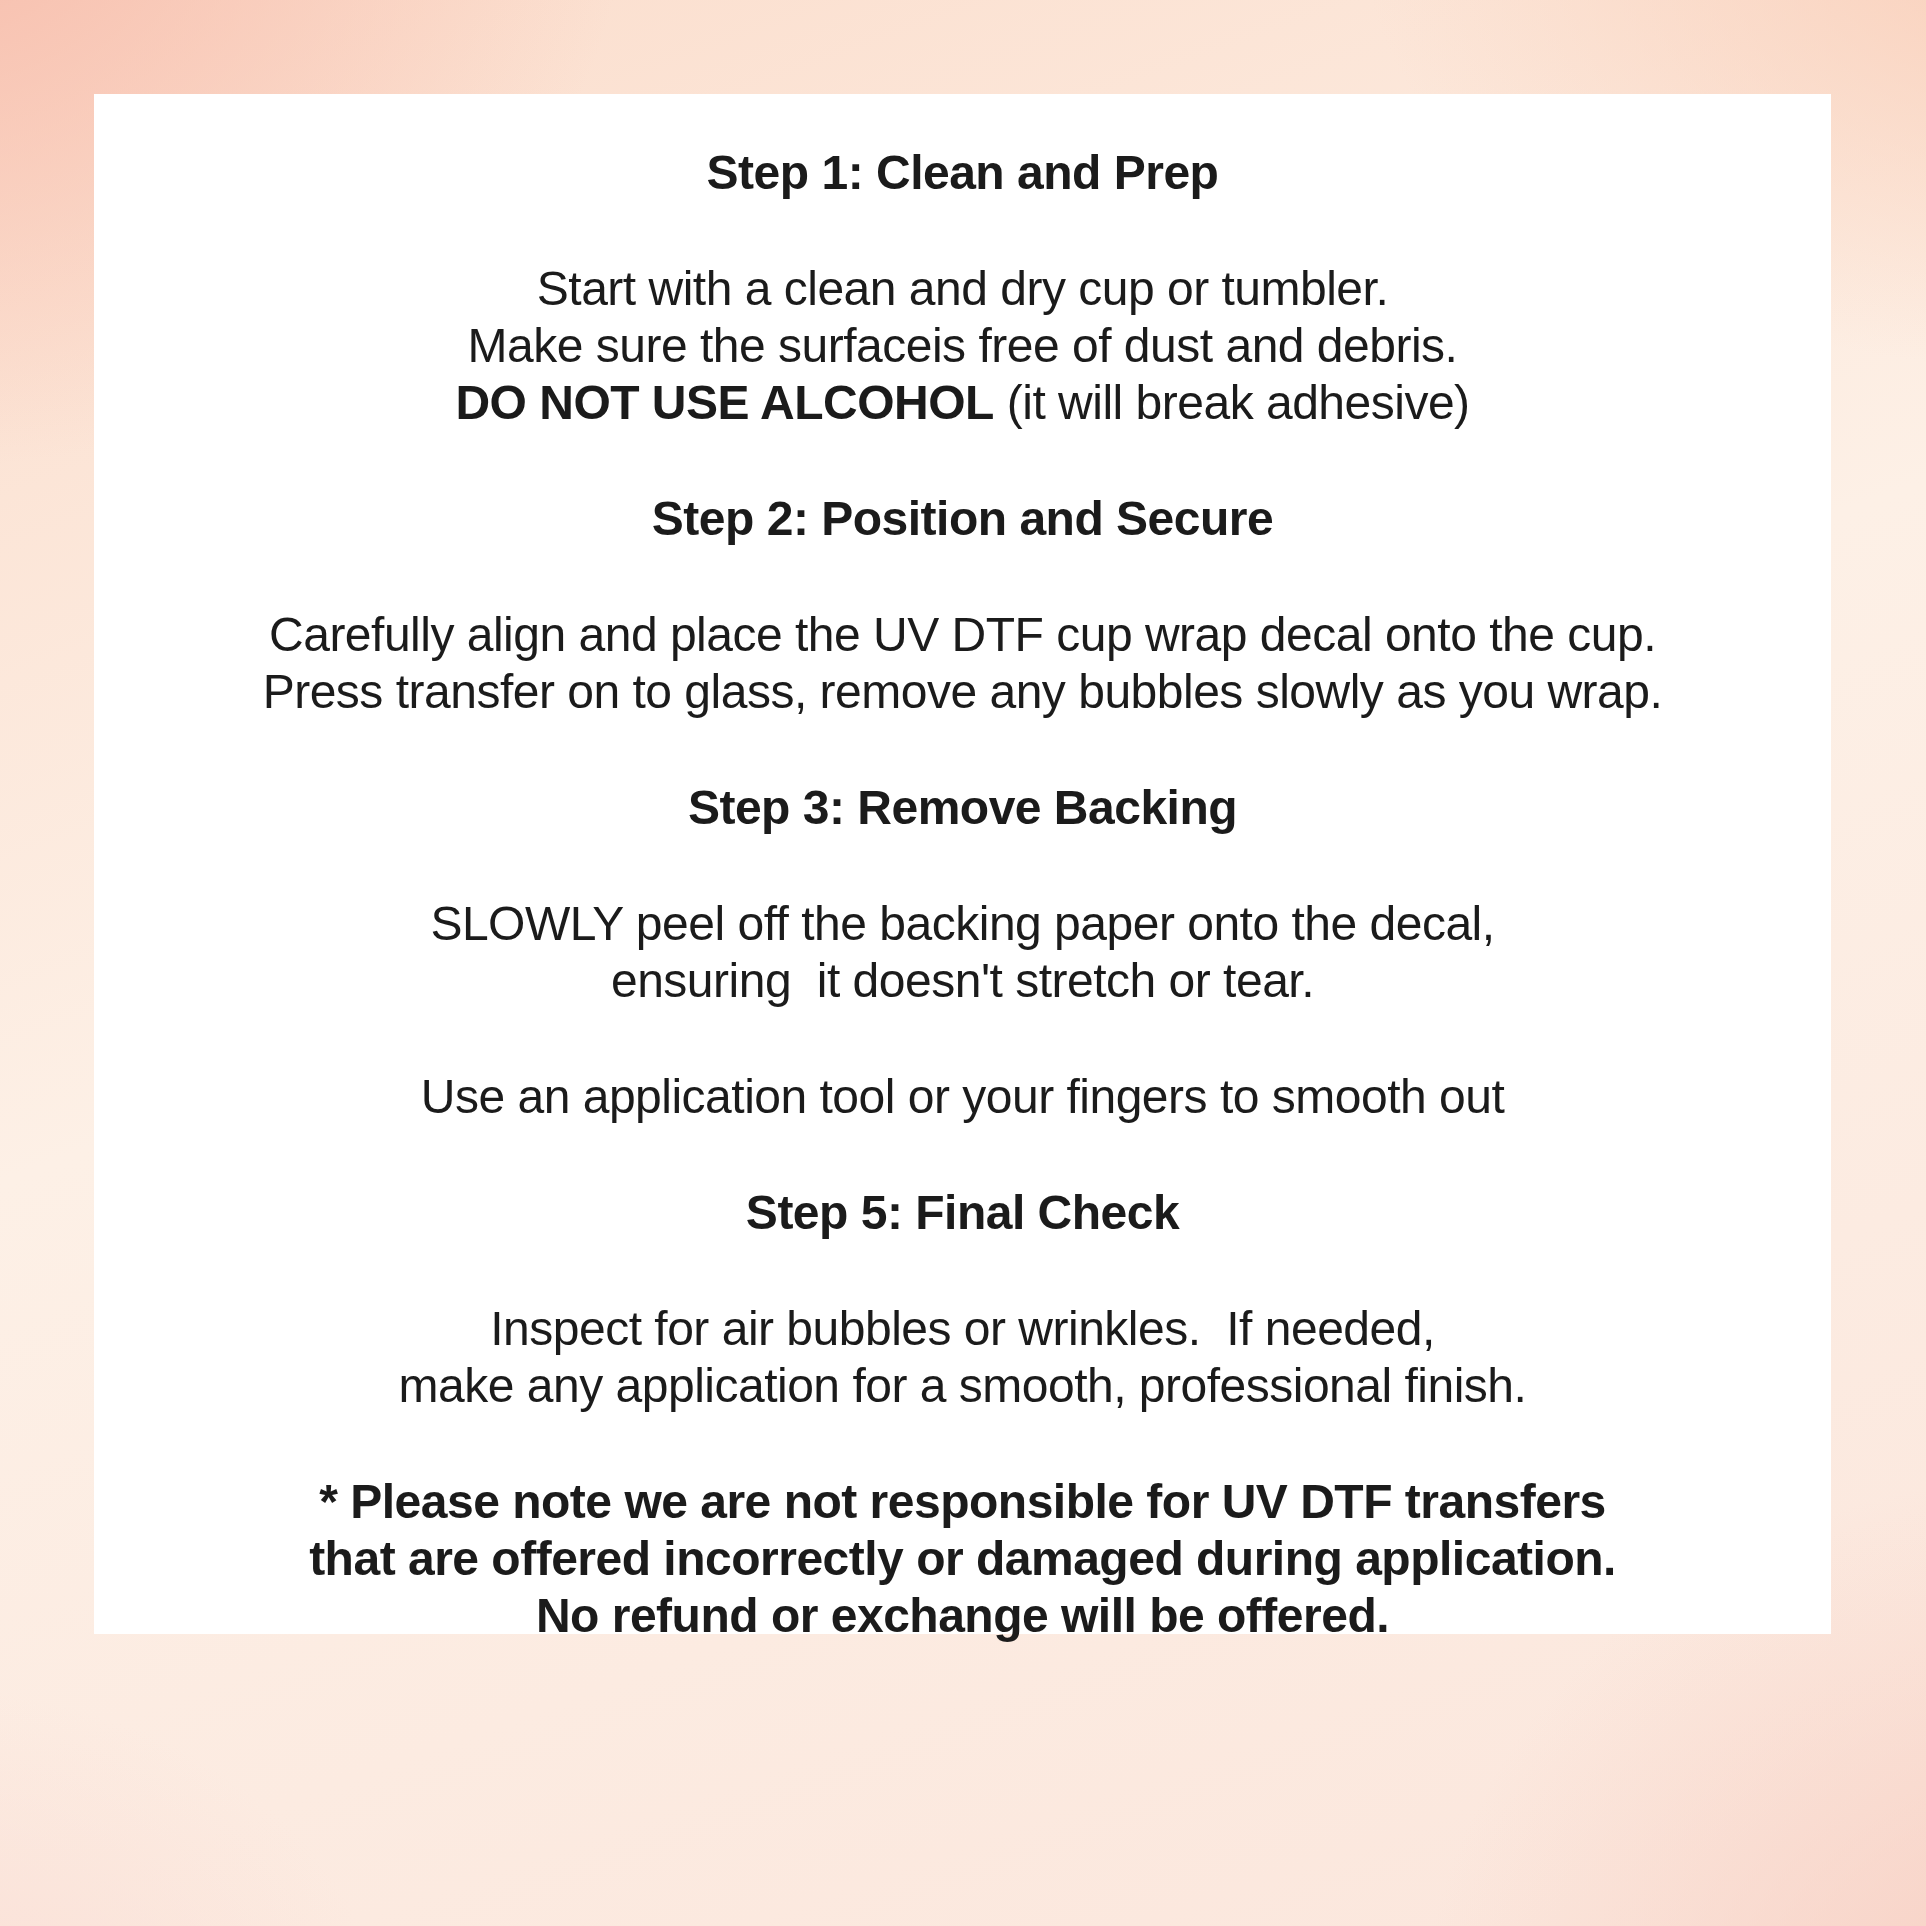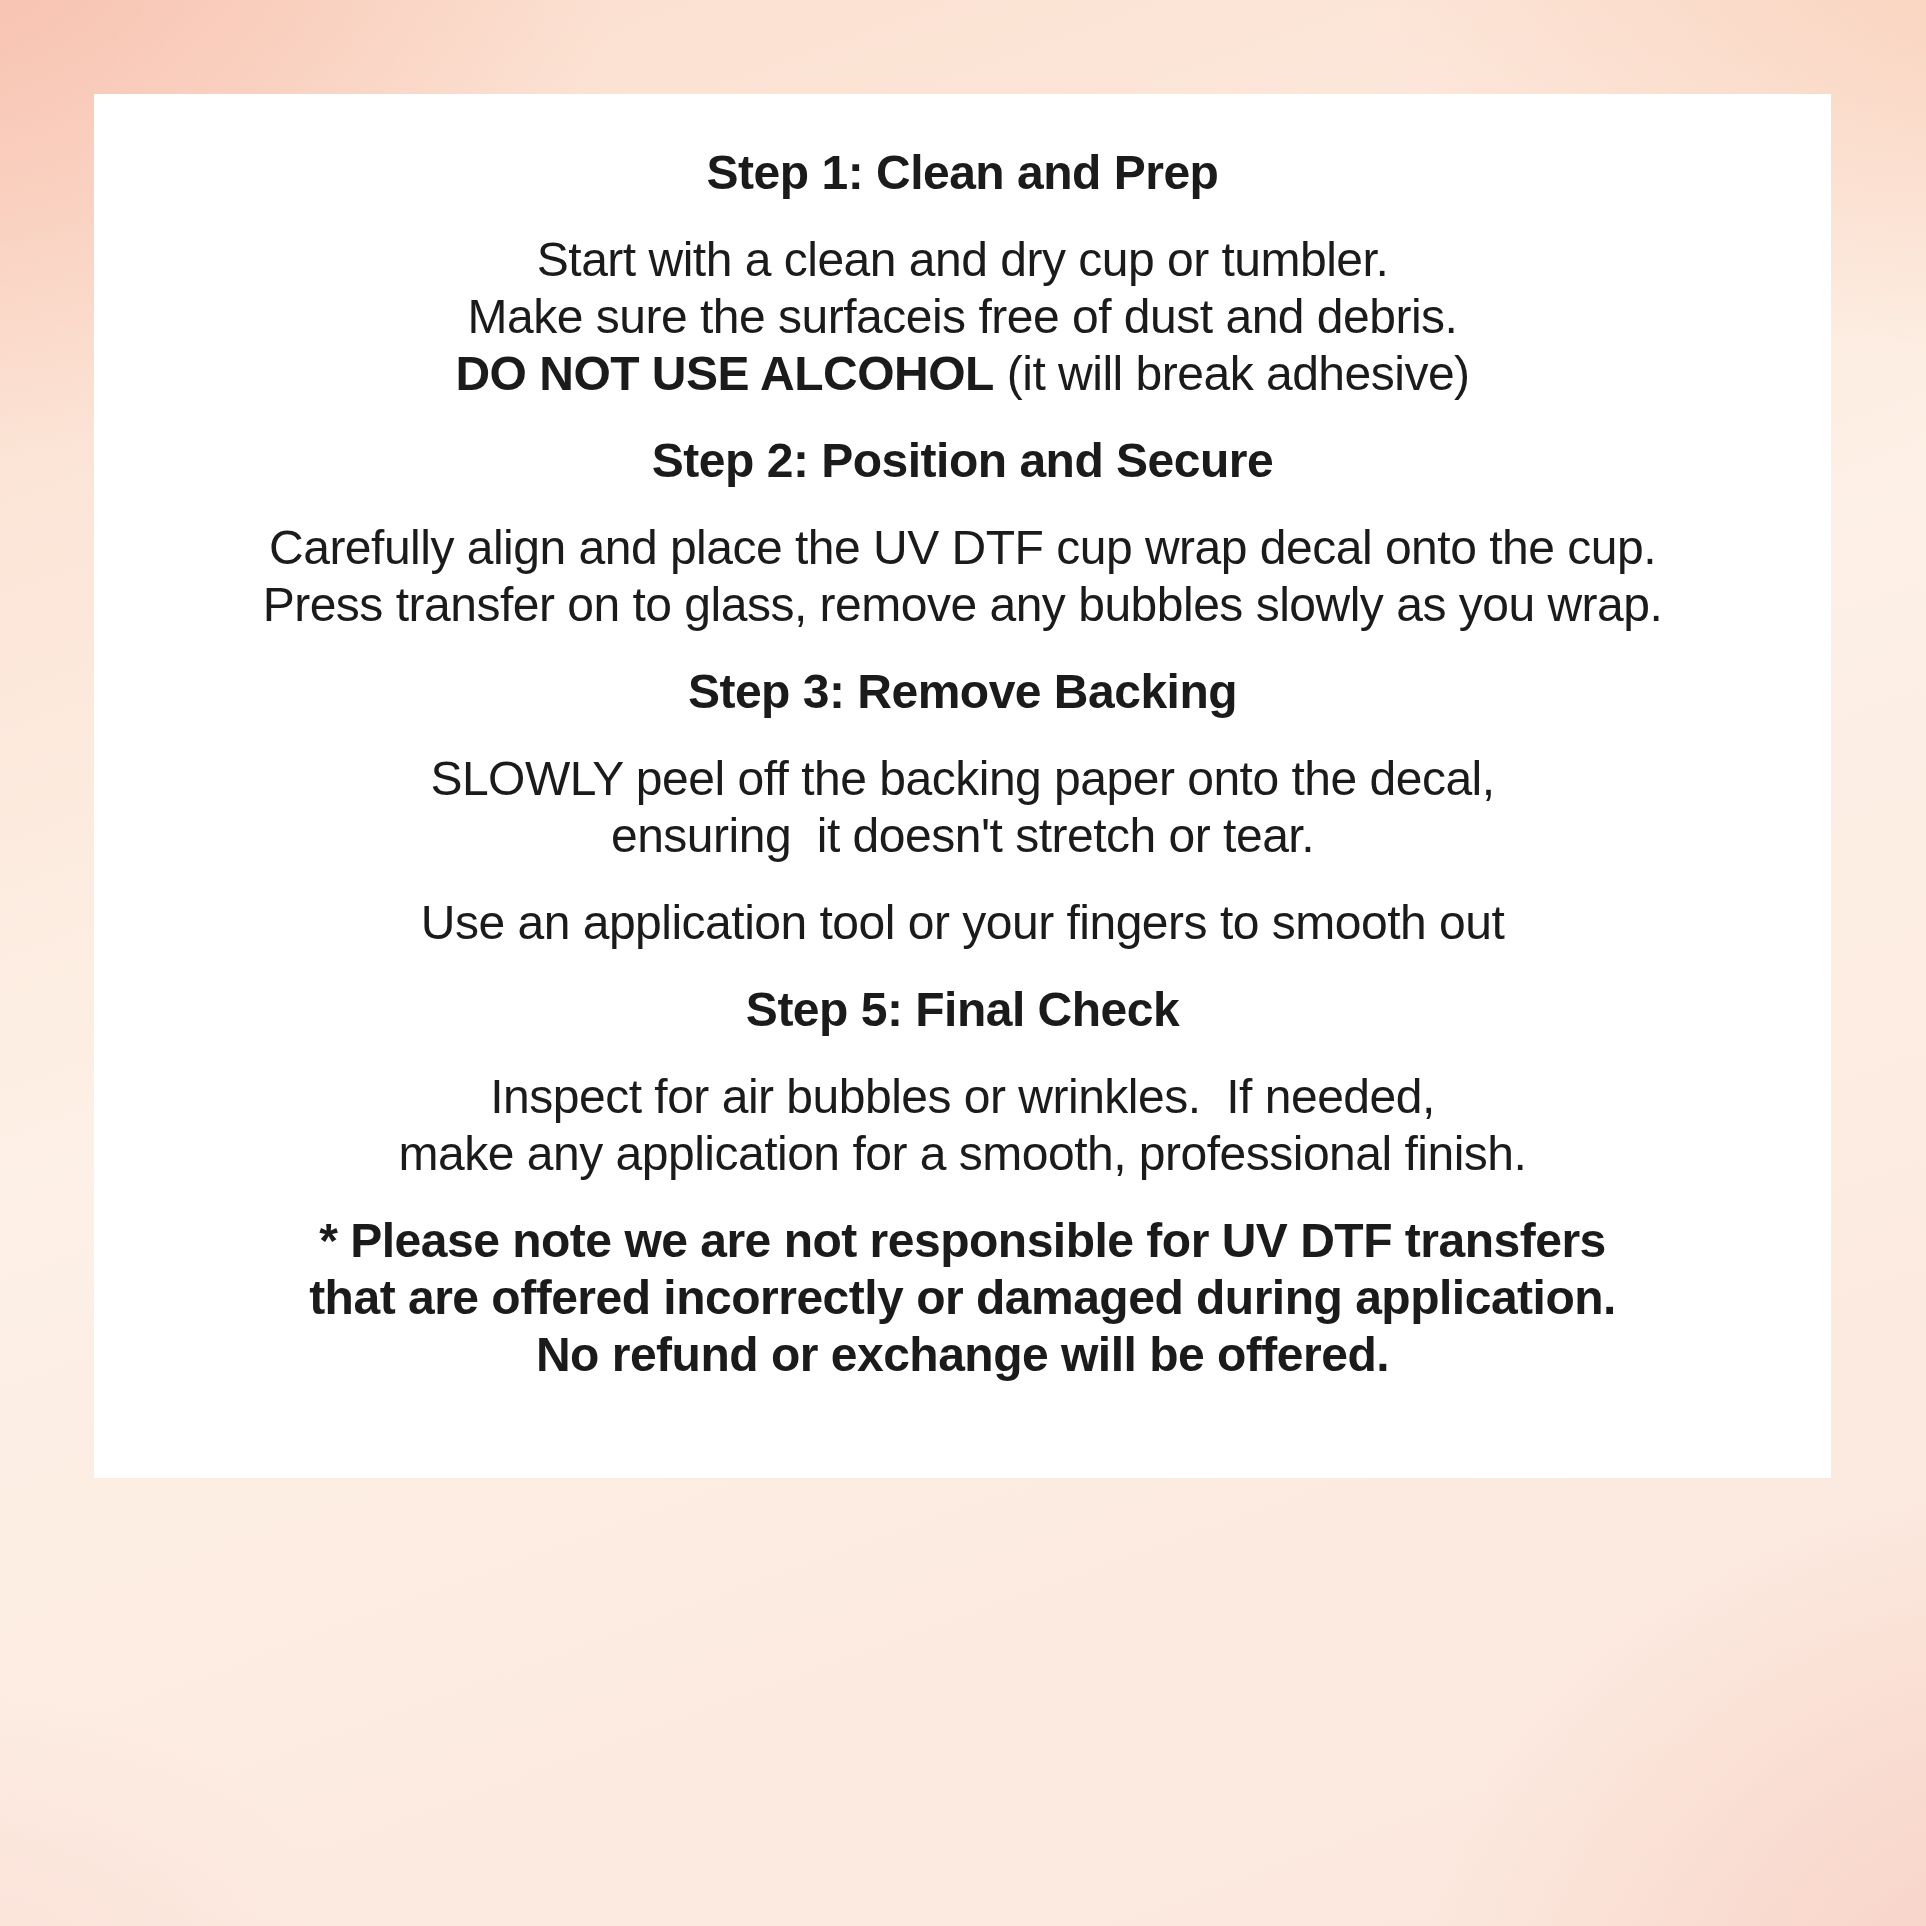--- a/index.html
+++ b/index.html
@@ -12,36 +12,36 @@
     background:
       radial-gradient(ellipse 1139px 941px at -4% -6%, #f7bcab 0%, rgba(247,188,171,0) 62%),
       radial-gradient(ellipse 1139px 743px at 106% -4%, #f9cfba 0%, rgba(249,207,186,0) 60%),
       radial-gradient(ellipse 1040px 941px at 106% 106%, #f7cfc3 0%, rgba(247,207,195,0) 60%),
       radial-gradient(ellipse 842px 644px at -4% 106%, #fadfd6 0%, rgba(250,223,214,0) 55%),
       linear-gradient(160deg, #fbddcc 0%, #fdf0e6 45%, #fbe6dc 100%);
   }
   .card {
     position: absolute;
     left: 94px; top: 94px;
-    width: 1737px; height: 1384px;
+    width: 1737px; height: 1540px;
     background: #ffffff;
   }
   .content {
     padding-top: 50px;
     width: 100%;
     text-align: center;
   }
   .line {
     white-space: pre;
     font-size: 48px;
     line-height: 57px;
     letter-spacing: -0.5px;
   }
   .bold { font-weight: bold; }
-  .block + .block { margin-top: 30px; }
+  .block + .block { margin-top: 59px; }
 </style>
 </head>
 <body>
 
 <div class="card">
   <div class="content">
 
     <div class="block">
       <div class="line bold">Step 1: Clean and Prep</div>
     </div>

